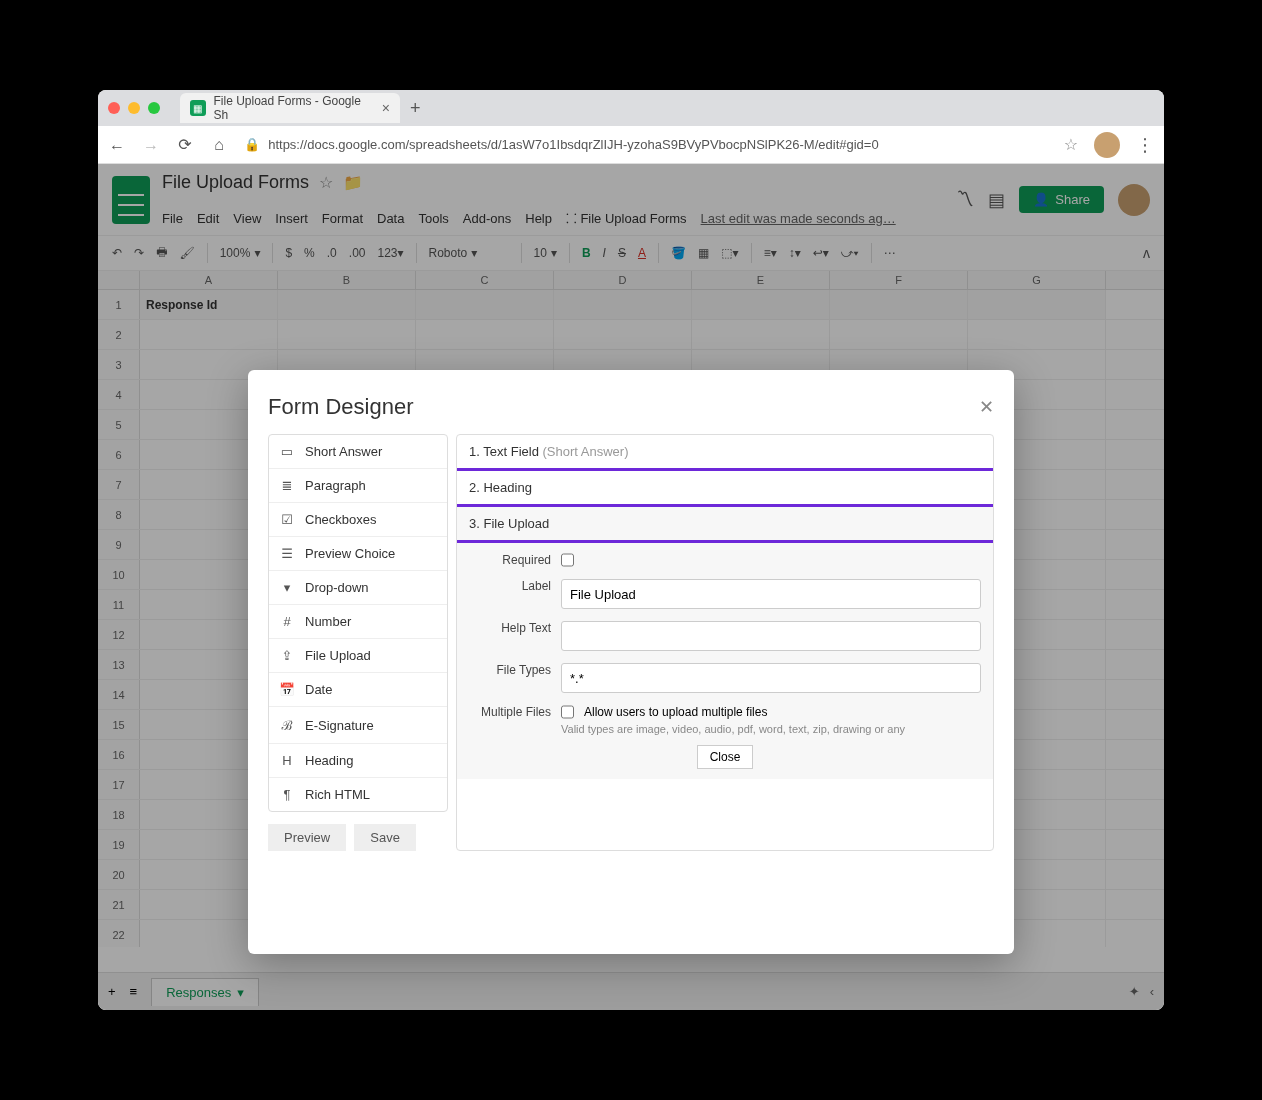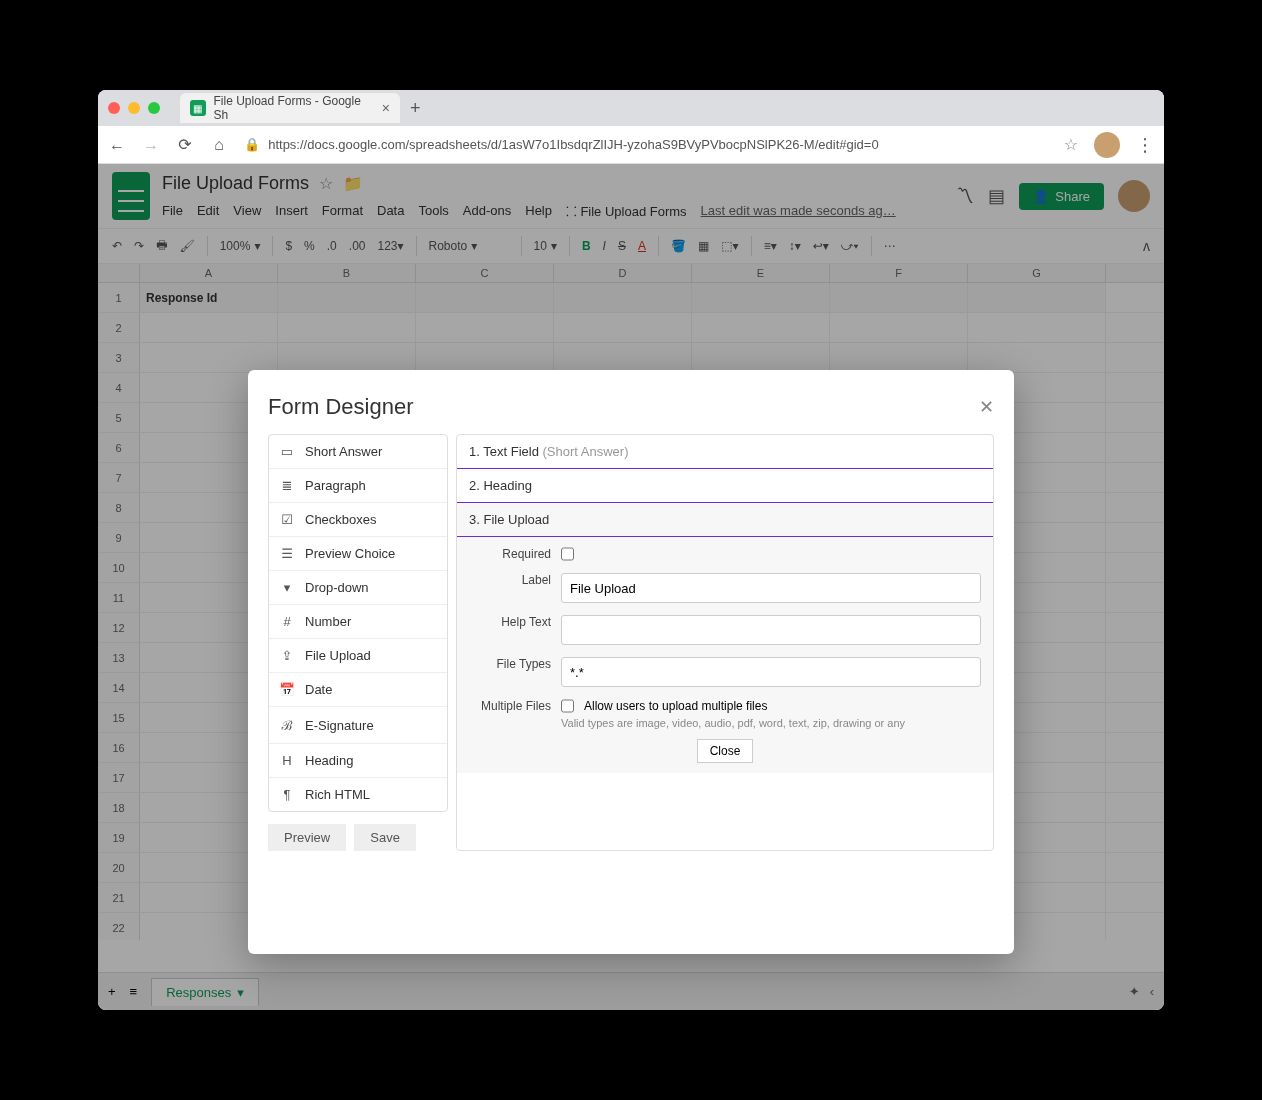--- a/index.html
+++ b/index.html
@@ -22,21 +22,21 @@
 .avatar { width:26px; height:26px; border-radius:50%; background:#c8a070; }
 .dots3 { font-size:18px; color:#555; cursor:pointer; }
 .app { position:relative; height:calc(100% - 74px);border-radius:32px; }
 .app-head { display:flex; align-items:center; padding:8px 14px; gap:12px; }
 .sheets-ico { width:38px; height:48px; background:#0f9d58; border-radius:4px; position:relative; }
 .sheets-ico::after { content:""; position:absolute; left:6px; right:6px; top:18px; bottom:8px; background:linear-gradient(#fff,#fff) 0 0/100% 2px no-repeat, linear-gradient(#fff,#fff) 0 50%/100% 2px no-repeat, linear-gradient(#fff,#fff) 0 100%/100% 2px no-repeat; }
 .doc-meta { flex:1; }
 .doc-title-row { display:flex; align-items:center; gap:10px; }
 .doc-title { font-size:18px; color:#333; }
 .star-doc, .folder-doc { color:#888; font-size:16px; }
-.menus { display:flex; gap:14px; font-size:13px; color:#333; margin-top:8px; align-items:center; }
+.menus { display:flex; gap:14px; font-size:13px; color:#333; margin-top:16px; align-items:center; }
 .menus .link { color:#666; text-decoration:underline; }
 .head-right { display:flex; align-items:center; gap:14px; }
 .head-ico { color:#555; font-size:18px; }
 .share-btn { background:#0f9d58; color:#fff; padding:6px 14px; border-radius:4px; font-size:13px; display:flex; align-items:center; gap:6px; cursor:pointer; }
 .avatar2 { width:32px; height:32px; border-radius:50%; background:#c8a070; }
 .tool { height:36px; border-top:1px solid #eee; border-bottom:1px solid #eee; display:flex; align-items:center; padding:0 14px; gap:12px; font-size:12px; color:#555; }
 .tool .sep { width:1px; height:20px; background:#ddd; }
 .tool .sel { display:flex; align-items:center; gap:4px; }
 .collapse { margin-left:auto; font-size:14px; }
 .grid-area { position:relative; height:calc(100% - 170px); background:#fff; overflow:hidden; }
@@ -56,21 +56,21 @@
 .dialog { position:absolute; z-index:11; left:150px; top:206px; width:766px; height:584px; background:#fff; border-radius:6px; box-shadow:0 10px 40px rgba(0,0,0,0.3); padding:24px 20px; }
 .dlg-head { display:flex; justify-content:space-between; align-items:center; margin-bottom:14px; }
 .dlg-title { font-size:22px; color:#333; }
 .dlg-close { color:#888; font-size:18px; cursor:pointer; }
 .dlg-body { display:flex; gap:8px; }
 .types-list { width:180px; border:1px solid #ddd; border-radius:4px; }
 .type-item { display:flex; align-items:center; gap:10px; padding:9px 10px; border-bottom:1px solid #eee; font-size:13px; color:#333; cursor:pointer; }
 .type-item:last-child { border-bottom:none; }
 .type-ico { width:16px; text-align:center; color:#555; font-size:13px; }
 .form-items { flex:1; border:1px solid #ddd; border-radius:4px; }
-.fi-head { padding:9px 12px; font-size:13px; color:#333; border-bottom:1px solid #6d28d9; cursor:pointer; }
+.fi-head { padding:9px 12px; font-size:13px; color:#333; border-bottom:3px solid #6d28d9; cursor:pointer; }
 .fi-head .muted { color:#999; }
 .fi-body { background:#f7f7f7; padding:10px 12px; }
 .frow { display:flex; margin-bottom:12px; gap:10px; }
 .frow label { width:82px; text-align:right; font-size:12px; color:#444; }
 .frow input[type=text] { flex:1; height:30px; border:1px solid #ccc; border-radius:3px; padding:0 8px; font-size:13px; background:#fff; }
 .hint { font-size:11px; color:#888; margin-left:92px; margin-top:-8px; margin-bottom:10px; }
 .close-btn { display:block; margin:0 auto; padding:4px 12px; border:1px solid #ccc; background:#fff; font-size:12px; cursor:pointer; }
 .dlg-actions { display:flex; gap:8px; margin-top:12px; }
 .act-btn { padding:6px 16px; background:#eee; border:none; font-size:13px; cursor:pointer; color:#555; }
 </style>

